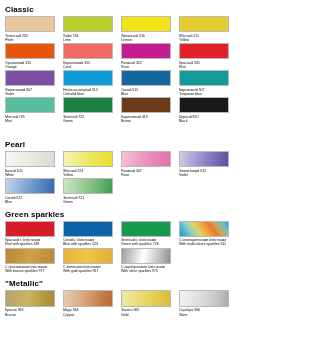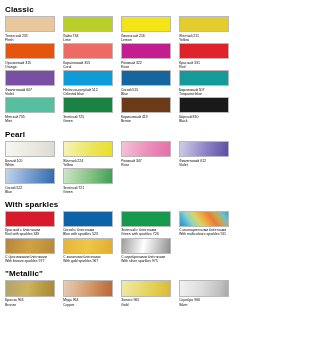--- a/index.html
+++ b/index.html
@@ -22,21 +22,21 @@
     position: relative;
   }
   .section-title {
     font-size: 8px;
     font-weight: bold;
     color: #000000;
     margin: 2px 0 2px 2px;
     line-height: 9px;
     letter-spacing: 0.1px;
   }
-  .section-title.pearl { margin-top: 3px; }
+  .section-title.pearl { margin-top: 13px; }
   .row {
     display: flex;
     flex-direction: row;
   }
   .cell {
     width: 59px;
     box-sizing: border-box;
     padding: 0 3px 0 2px;
     margin-bottom: 1px;
   }
@@ -247,21 +247,21 @@
         </div>
       </div>
       <div class="cell"></div>
       <div class="cell"></div>
     </div>
   </div>
 
   <div class="spacer-2"></div>
 
   <div class="section">
-    <div class="section-title">With sparkles</div>
+    <div class="section-title">Green sparkles</div>
 
     <div class="row">
       <div class="cell">
         <span class="swatch" style="background:#d81b2b;border:0.5px solid #b9b9b9;"></span>
         <div class="label">
           <span class="ru">Красный с блёстками</span>
           <span class="en">Red with sparkles 349</span>
         </div>
       </div>
       <div class="cell">

